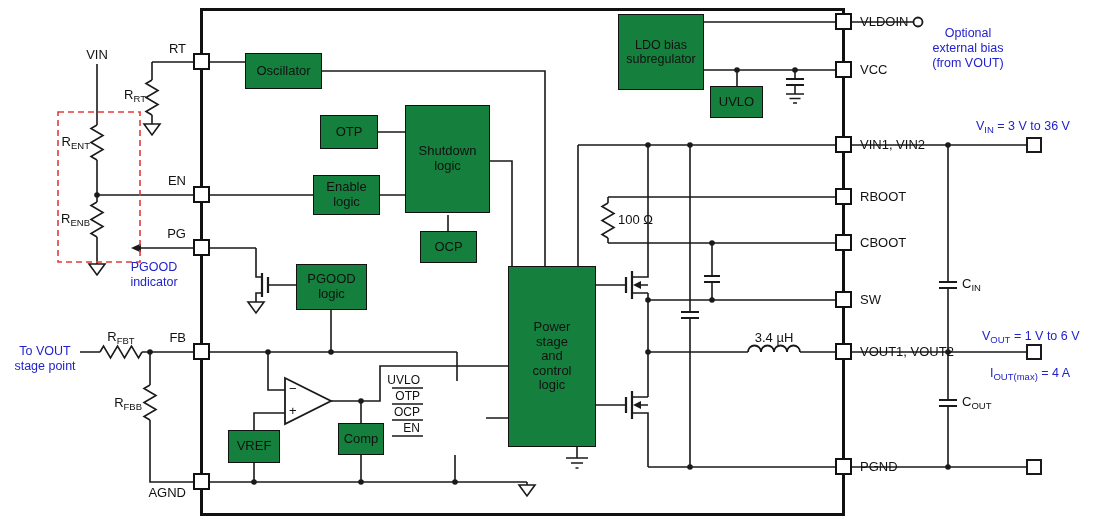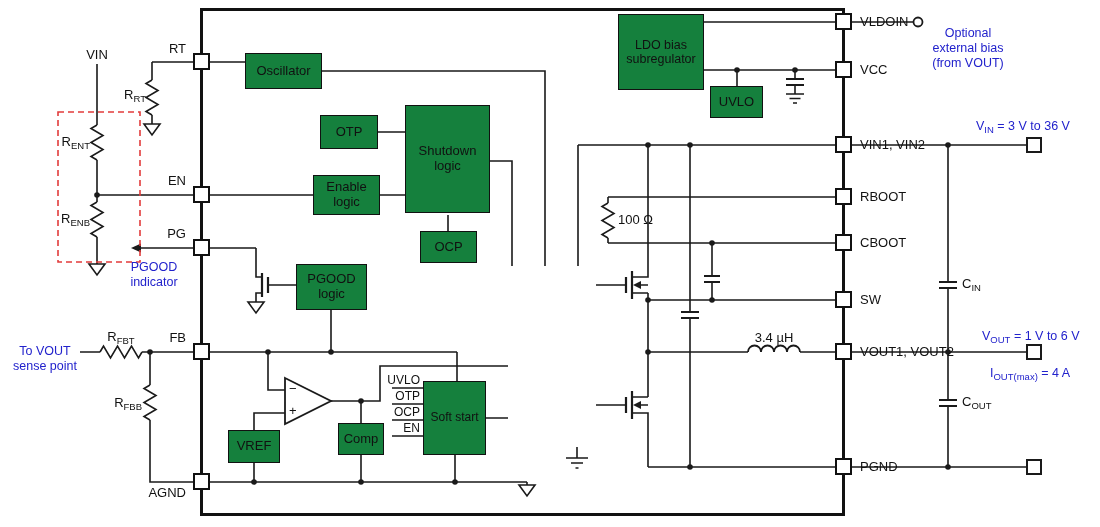--- a/index.html
+++ b/index.html
@@ -152,22 +152,22 @@
     </div>
   <div class="block" style="left:296px;top:264px;width:71px;height:46px">
       <span style="width:52px">PGOOD logic</span>
     </div>
   <div class="block" style="left:618px;top:14px;width:86px;height:76px;font-size:12.5px">
       <span style="width:82px">LDO bias subregulator</span>
     </div>
   <div class="block" style="left:710px;top:86px;width:53px;height:32px">
       <span>UVLO</span>
     </div>
-  <div class="block" style="left:423px;top:381px;width:63px;height:74px;font-size:12px">
-      <span>Soft start</span>
+  <div class="block" style="left:508px;top:266px;width:88px;height:181px">
+      <span style="width:54px">Power stage and control logic</span>
     </div>
   <div class="block" style="left:228px;top:430px;width:52px;height:33px">
       <span>VREF</span>
     </div>
   <div class="block" style="left:338px;top:423px;width:46px;height:32px">
       <span>Comp</span>
     </div>
 
   <div class="pin" style="left:193px;top:53px"></div>
   <div class="pin" style="left:193px;top:186px"></div>
@@ -222,21 +222,21 @@
     <span>Optional</span>
     <span>external bias</span>
     <span>(from VOUT)</span>
   </div>
   <div class="lbl ctr blue" style="left:122px;top:260px;width:64px">
     <span>PGOOD</span>
     <span>indicator</span>
   </div>
   <div class="lbl ctr blue" style="left:10px;top:344px;width:70px">
     <span>To VOUT</span>
-    <span>sense point</span>
+    <span>stage point</span>
   </div>
   <div class="lbl blue inline" style="left:976px;top:119px">
     <span>V</span><span class="sb">IN</span><span> = 3 V to 36 V</span>
   </div>
   <div class="lbl blue inline" style="left:982px;top:329px">
     <span>V</span><span class="sb">OUT</span><span> = 1 V to 6 V</span>
   </div>
   <div class="lbl blue inline" style="left:990px;top:366px">
     <span>I</span><span class="sb">OUT(max)</span><span> = 4 A</span>
   </div>

